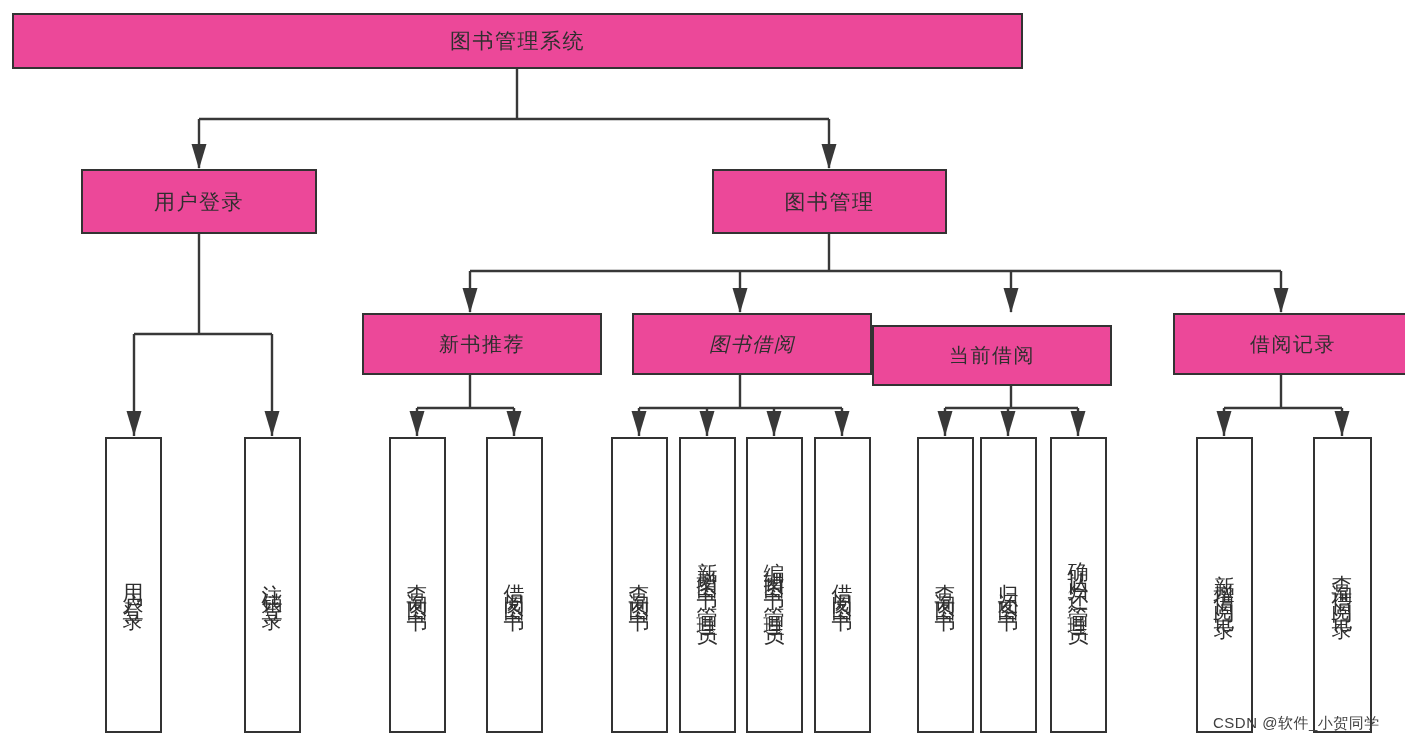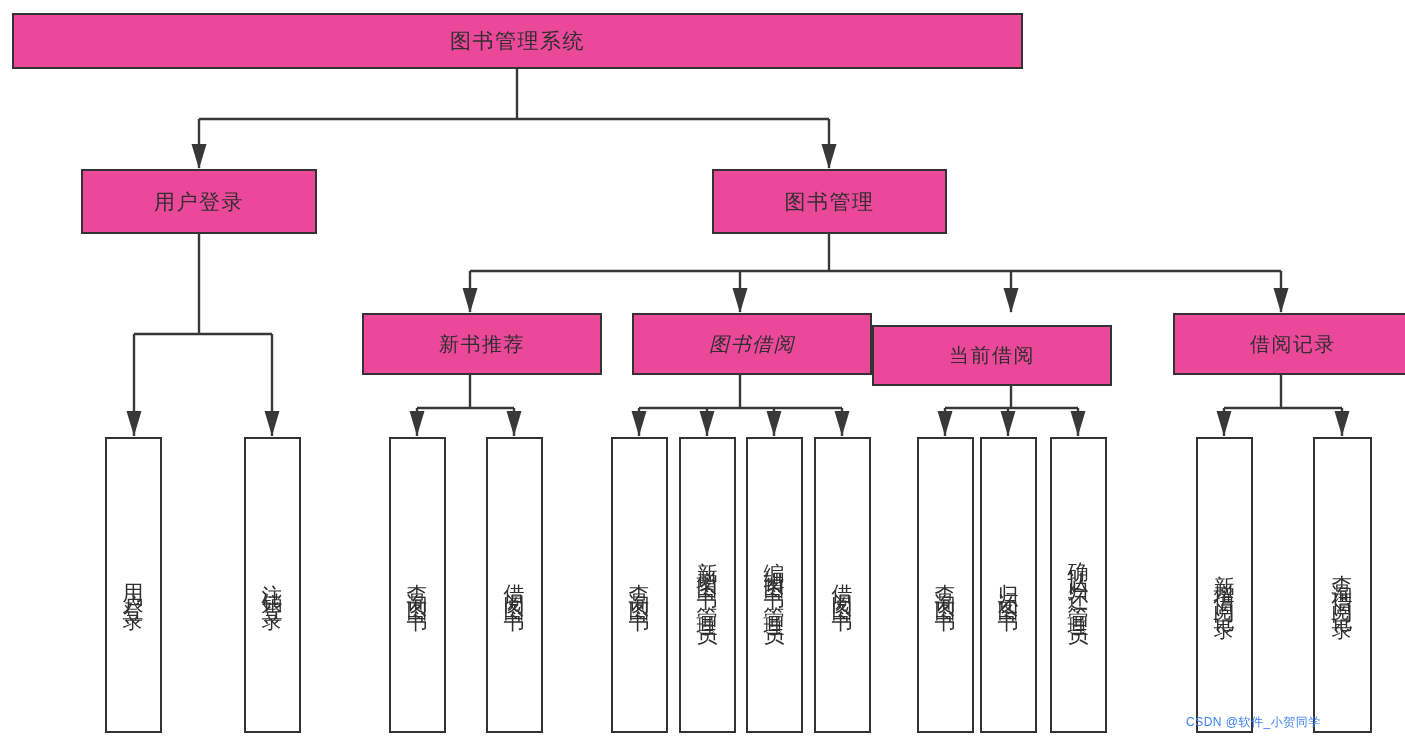--- a/index.html
+++ b/index.html
@@ -21,22 +21,22 @@
   .leaf{
     position:absolute;box-sizing:border-box;top:437px;width:57px;height:296px;
     background:#ffffff;border:2.5px solid #333333;z-index:2;
     display:flex;align-items:center;justify-content:center;
   }
   .leaf span{
     writing-mode:vertical-rl;text-orientation:mixed;
     font-size:21px;letter-spacing:9px;line-height:1;
   }
   .watermark{
-    position:absolute;left:1186px;top:714px;z-index:5;
-    font-size:12px;color:#3b82f6;letter-spacing:0.5px;white-space:nowrap;
+    position:absolute;left:1213px;top:714px;z-index:5;
+    font-size:15px;color:#404040;letter-spacing:0.5px;white-space:nowrap;
   }
 </style>
 </head>
 <body>
 
 <div class="stage">
 
   <svg class="wires" width="1405" height="747" viewBox="0 0 1405 747">
     <g stroke="#383838" stroke-width="2.4" fill="none">
 

